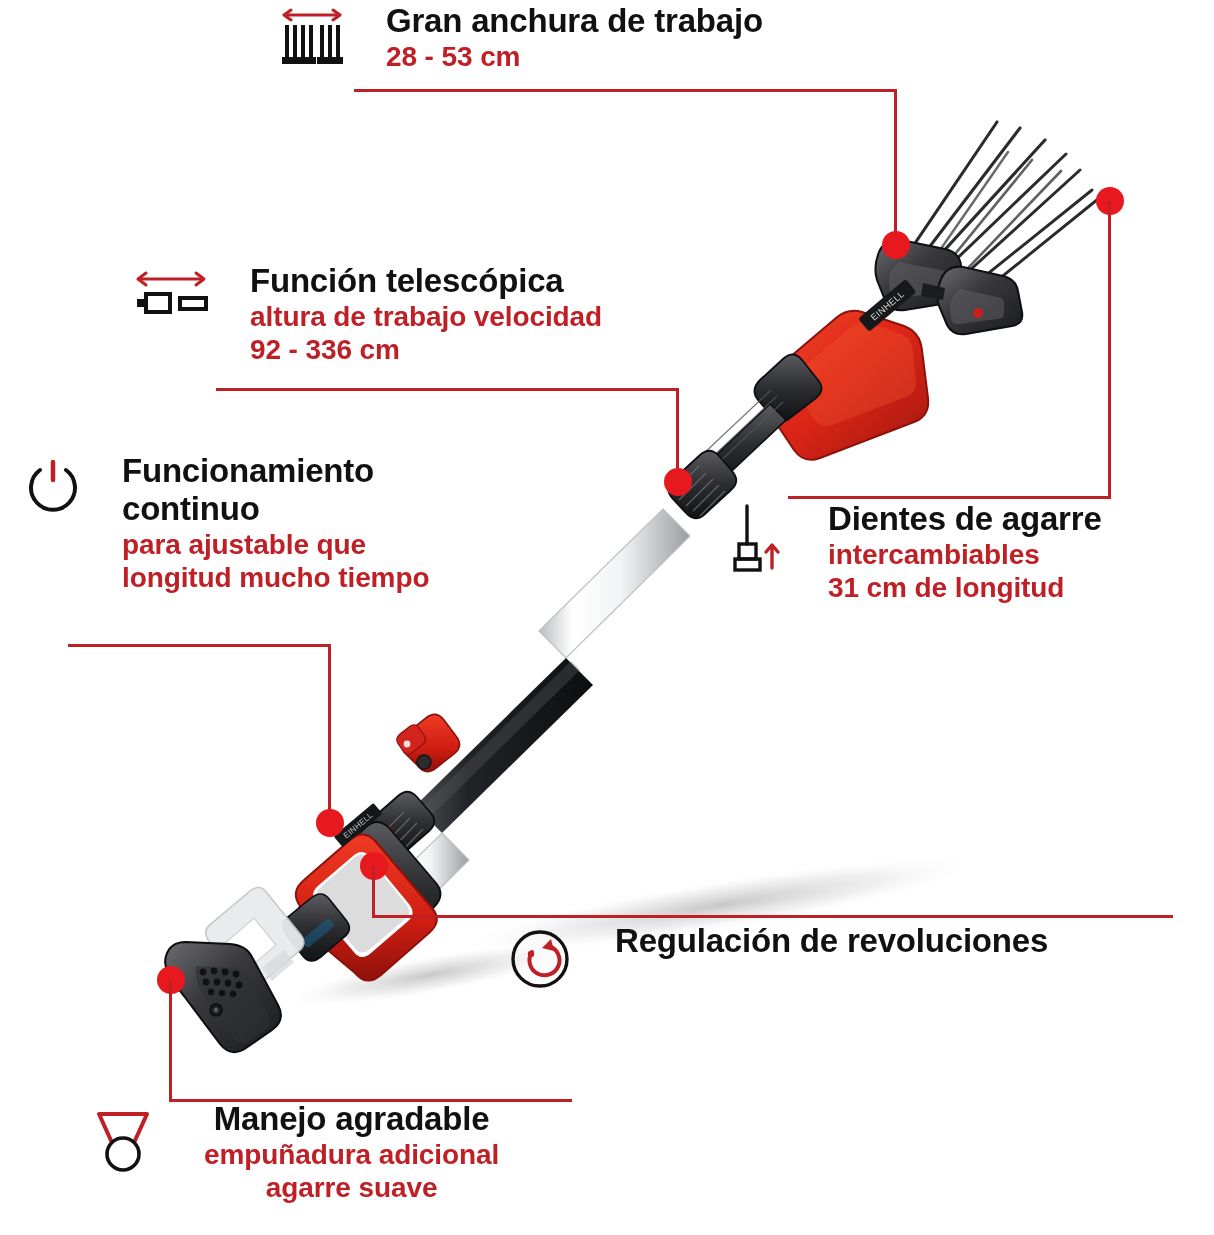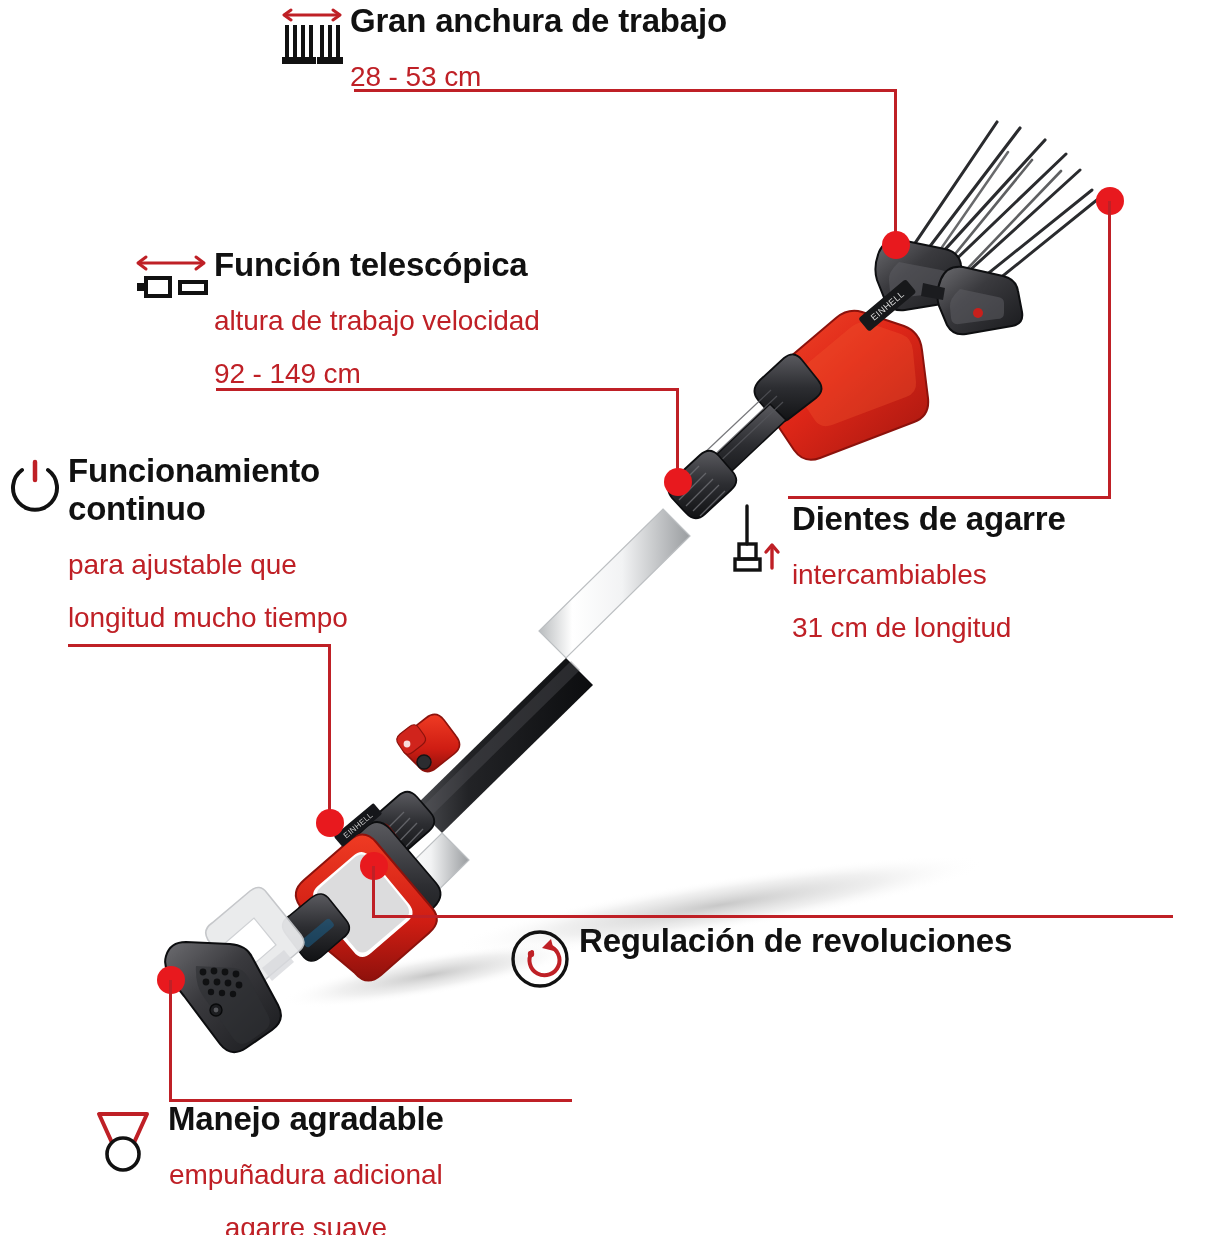--- a/index.html
+++ b/index.html
@@ -7,39 +7,38 @@
     width:1214px;height:1235px;
     background:#ffffff;
     font-family:"Liberation Sans", sans-serif;
     overflow:hidden;
     position:relative;
   }
   .stage{position:absolute;inset:0;}
 
   
   .callout{position:absolute;}
-  .callout .row{display:flex;align-items:flex-start;}
+  .callout .row{display:flex;align-items:flex-start;gap:36px;}
   .callout .ico{flex:0 0 auto;}
   .callout .txt{display:block;}
   .title{
     color:#111111;
     font-weight:bold;
     font-size:33px;
     line-height:38px;
     letter-spacing:-0.2px;
     white-space:nowrap;
   }
   .sub{
     color:#bf2026;
-    font-weight:normal;
+    font-weight:bold;
     font-size:28px;
     line-height:33px;
     letter-spacing:-0.1px;
     white-space:nowrap;
-    margin-top:20px;
   }
 
   
   .hline{position:absolute;height:3px;background:#bf2026;}
   .vline{position:absolute;width:3px;background:#bf2026;}
   .dot{position:absolute;width:28px;height:28px;border-radius:50%;background:#e8191e;}
 
   
   #product{position:absolute;left:0;top:0;width:1214px;height:1235px;pointer-events:none;}
 
@@ -297,45 +296,45 @@
           </g>
         </svg>
       </div>
       <div class="txt">
         <div class="title">Gran anchura de trabajo</div>
         <div class="sub">28 - 53 cm</div>
       </div>
     </div>
   </div>
 
-  <div class="callout" style="left:132px;top:246px;">
+  <div class="callout" style="left:132px;top:262px;">
     <div class="row">
       <div class="ico" style="width:82px;padding-top:8px;">
         <svg class="icn" width="78" height="50" viewBox="0 0 78 50">
           <g stroke="#bf2026" stroke-width="3" fill="none" stroke-linecap="round">
             <line x1="7" y1="9" x2="71" y2="9"></line>
             <polyline points="14,3 6,9 14,15" stroke-linejoin="round"></polyline>
             <polyline points="64,3 72,9 64,15" stroke-linejoin="round"></polyline>
           </g>
           <g fill="none" stroke="#111111" stroke-width="4">
             <rect x="14" y="24" width="24" height="18"></rect>
           </g>
           <rect x="5" y="29" width="10" height="8" fill="#111111"></rect>
           <rect x="48" y="28" width="26" height="11" fill="none" stroke="#111111" stroke-width="4"></rect>
         </svg>
       </div>
       <div class="txt">
         <div class="title">Función telescópica</div>
         <div class="sub">altura de trabajo velocidad</div>
-        <div class="sub">92 - 149 cm</div>
-      </div>
-    </div>
-  </div>
-
-  <div class="callout" style="left:6px;top:452px;">
+        <div class="sub">92 - 336 cm</div>
+      </div>
+    </div>
+  </div>
+
+  <div class="callout" style="left:24px;top:452px;">
     <div class="row">
       <div class="ico" style="width:62px;padding-top:6px;">
         <svg class="icn" width="58" height="64" viewBox="0 0 58 64">
           <path d="M16,12 a22,22 0 1,0 26,0" fill="none" stroke="#111111" stroke-width="4" stroke-linecap="round"></path>
           <line x1="29" y1="4" x2="29" y2="22" stroke="#bf2026" stroke-width="4.5" stroke-linecap="round"></line>
         </svg>
       </div>
       <div class="txt">
         <div class="title">Funcionamiento</div>
         <div class="title">continuo</div>

